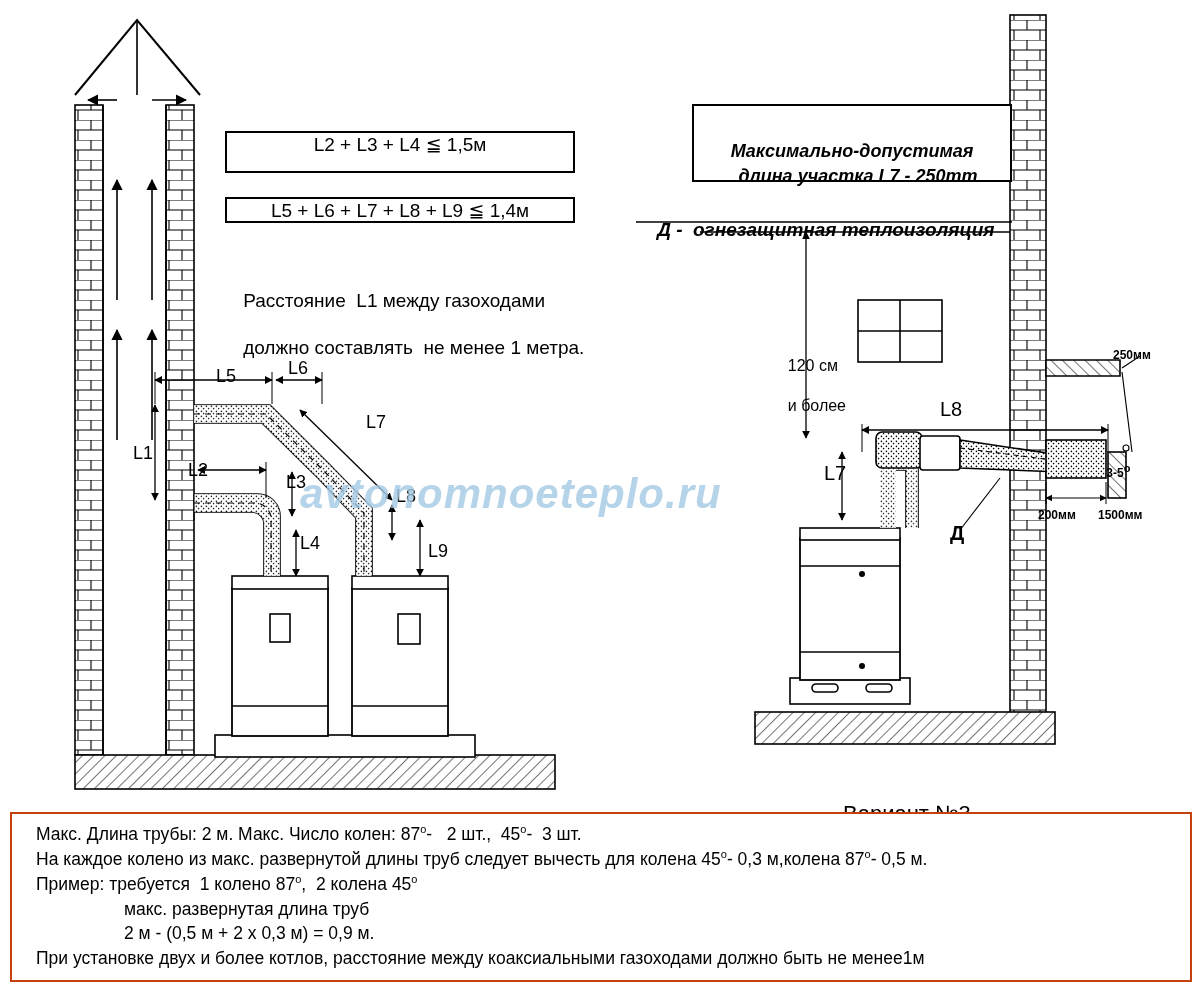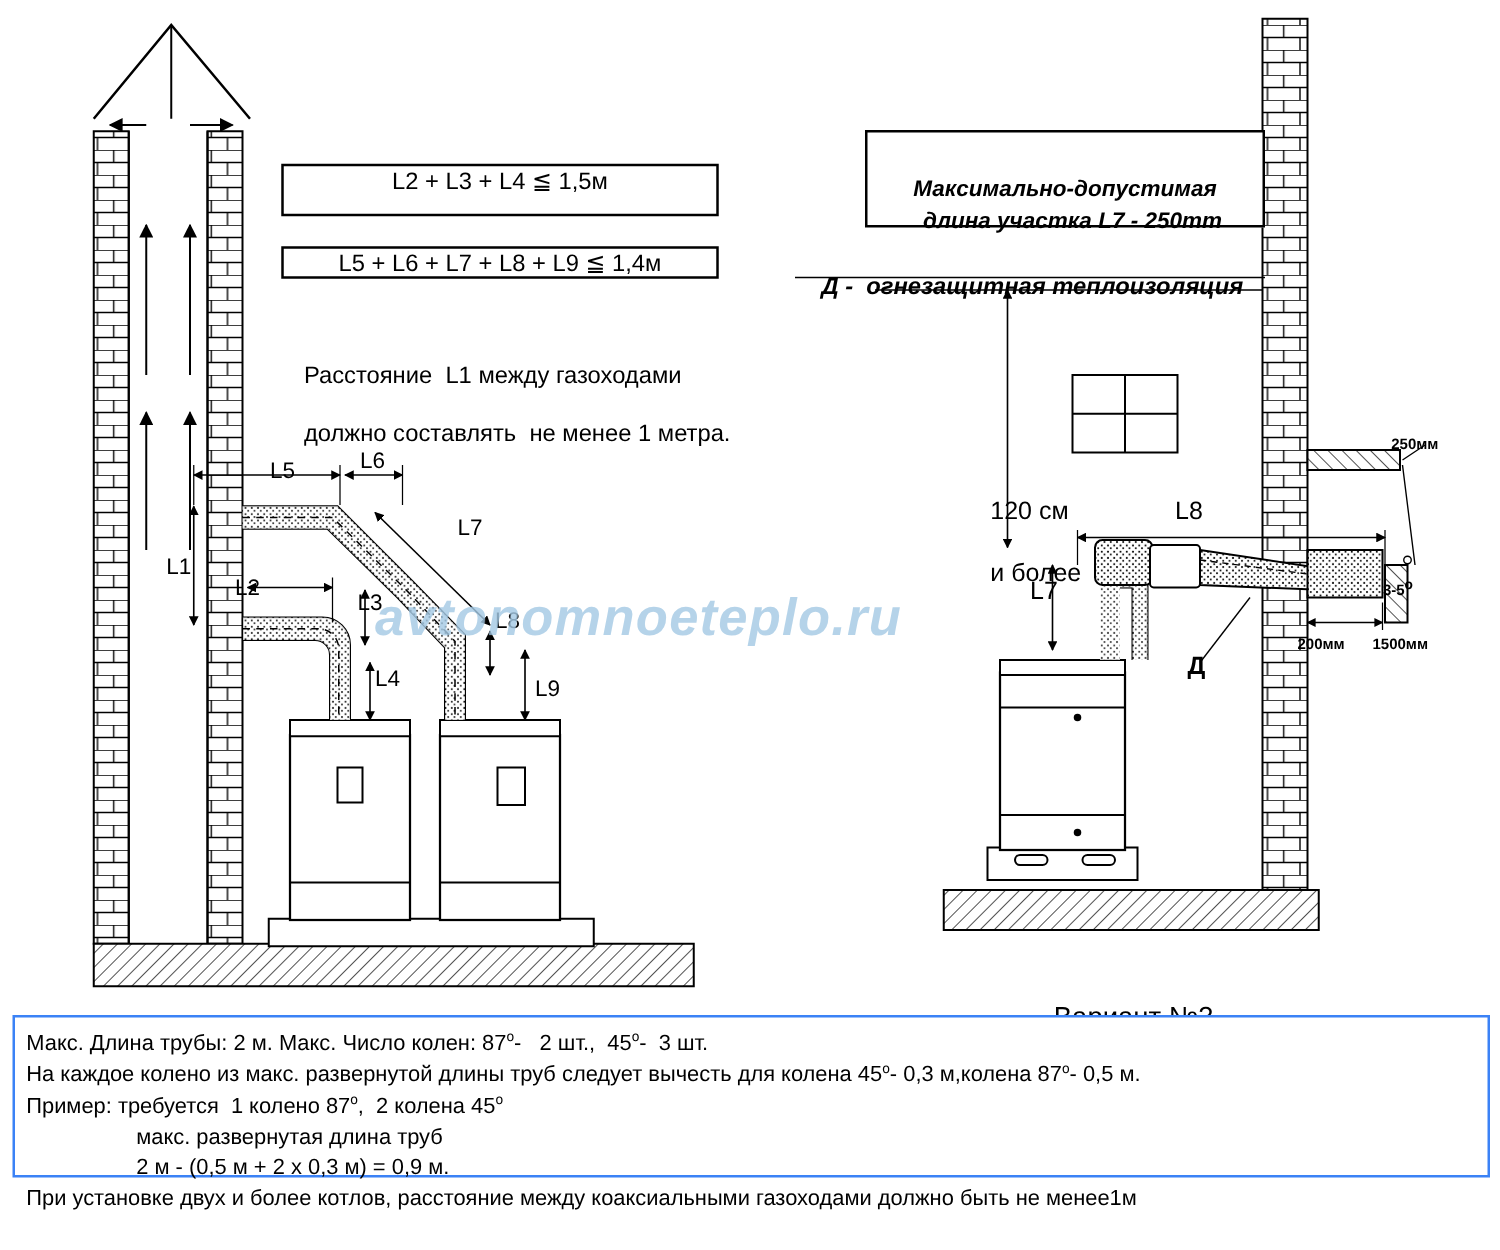--- a/index.html
+++ b/index.html
@@ -26,23 +26,23 @@
     position:absolute;border:2px solid #000000;background:#fff;
     box-sizing:border-box;display:flex;align-items:flex-start;justify-content:center;
     font-size:19px;
   }
   .italic{font-style:italic;}
   .bold{font-weight:bold;}
   .lbl-i{position:absolute;font-size:18px;white-space:pre;}
   .dim{position:absolute;font-size:12px;white-space:pre;}
 
   #bottom-note{
-    position:absolute;left:10px;top:812px;width:1182px;height:130px;
-    border:2px solid #3b82f6;box-sizing:border-box;background:#fff;
-    padding:8px 10px 0 9px;font-size:17.5px;line-height:1.42;
+    position:absolute;left:10px;top:812px;width:1182px;height:170px;
+    border:2px solid #c2410c;box-sizing:border-box;background:#fff;
+    padding:8px 10px 0 24px;font-size:17.5px;line-height:1.42;
   }
   #bottom-note div{white-space:pre;}
   sup{font-size:11px;vertical-align:super;}
 
   #variant-label{
     position:absolute;left:843px;top:758px;font-size:22px;
     white-space:pre;margin-top:43px;
   }
 
   .watermark{
@@ -226,21 +226,21 @@
 
   <div class="note-box" style="left:692px;top:104px;width:320px;height:78px;padding-top:9px;">
     <span class="line italic bold" style="font-size:18px;margin-top:26px;">Максимально-допустимая</span>
     <span class="line italic bold" style="font-size:18px;margin-top:4px;margin-left:12px;">длина участка L7  -  250mm</span>
   </div>
 
   <div class="txt italic bold" style="left:636px;top:194px;font-size:19px;">
     <span>Д -  огнезащитная теплоизоляция</span>
   </div>
 
-  <div class="txt" style="left:770px;top:372px;font-size:20px;">
+  <div class="txt" style="left:770px;top:336px;font-size:16px;">
     <span>120 см</span><br>
     <span>и более</span>
   </div>
 
   <span class="lbl-i" style="left:133px;top:443px;">L1</span>
   <span class="lbl-i" style="left:188px;top:460px;">L2</span>
   <span class="lbl-i" style="left:286px;top:472px;">L3</span>
   <span class="lbl-i" style="left:300px;top:533px;">L4</span>
   <span class="lbl-i" style="left:216px;top:366px;">L5</span>
   <span class="lbl-i" style="left:288px;top:358px;">L6</span>

